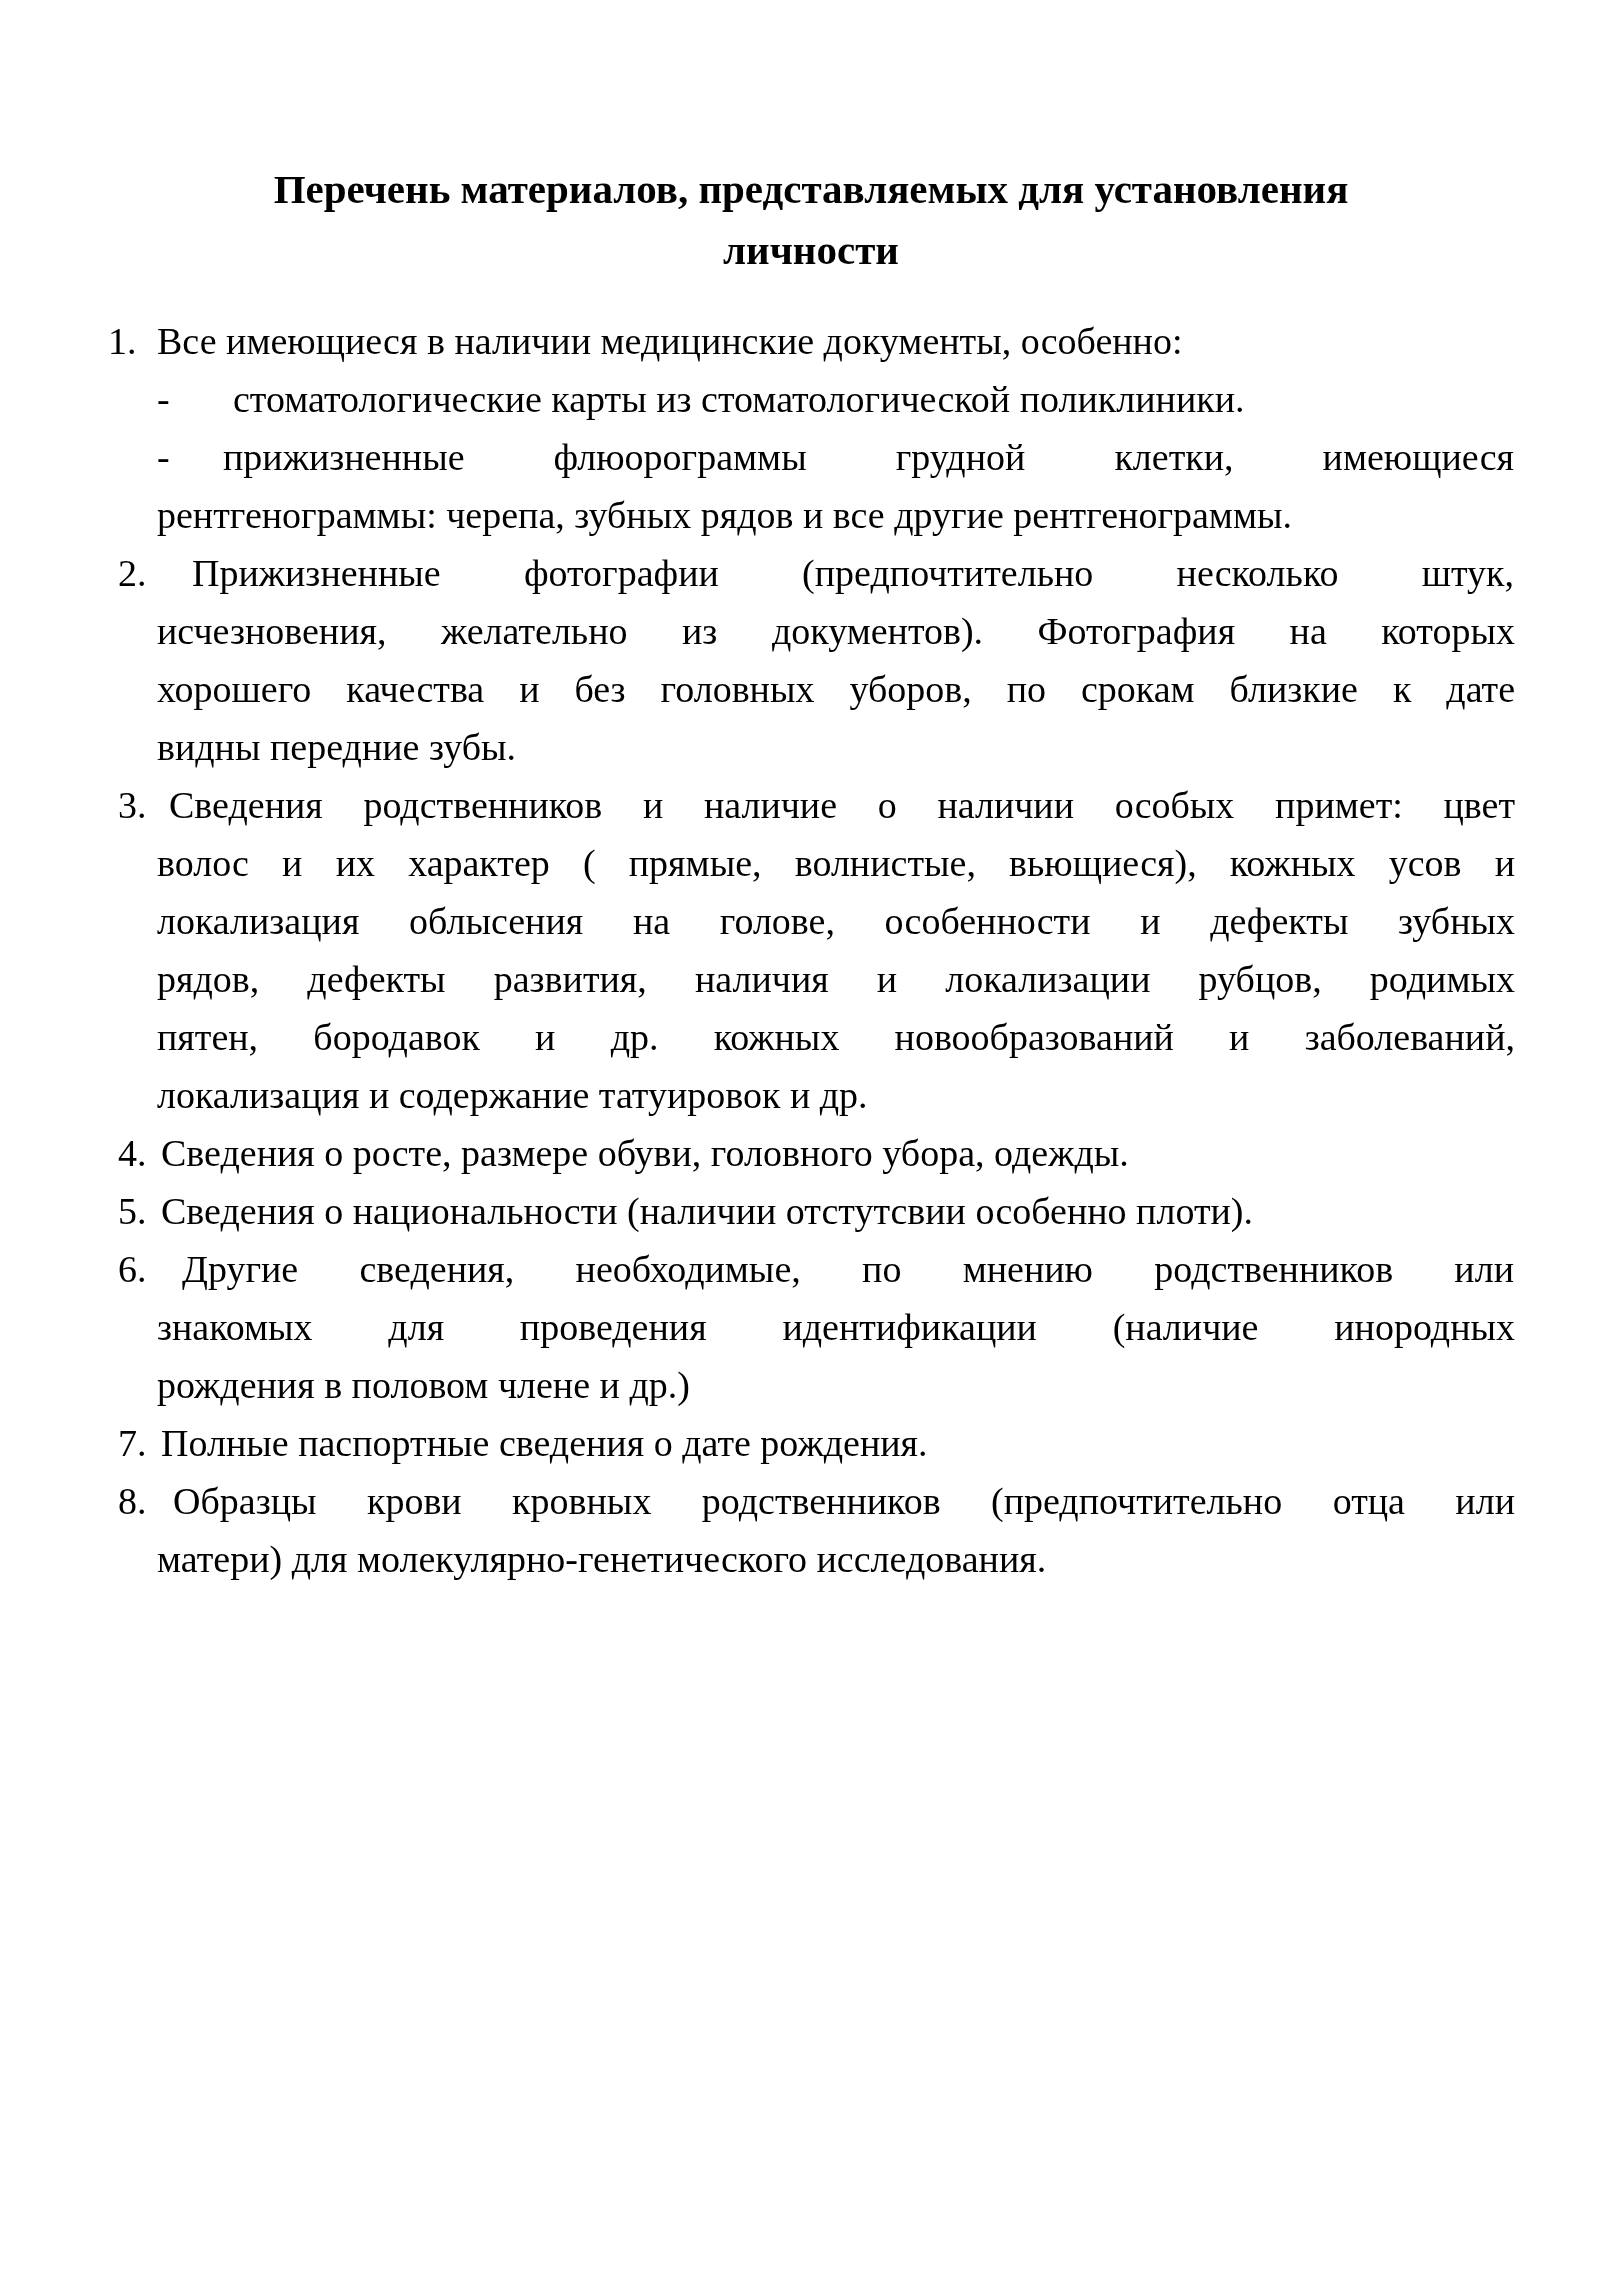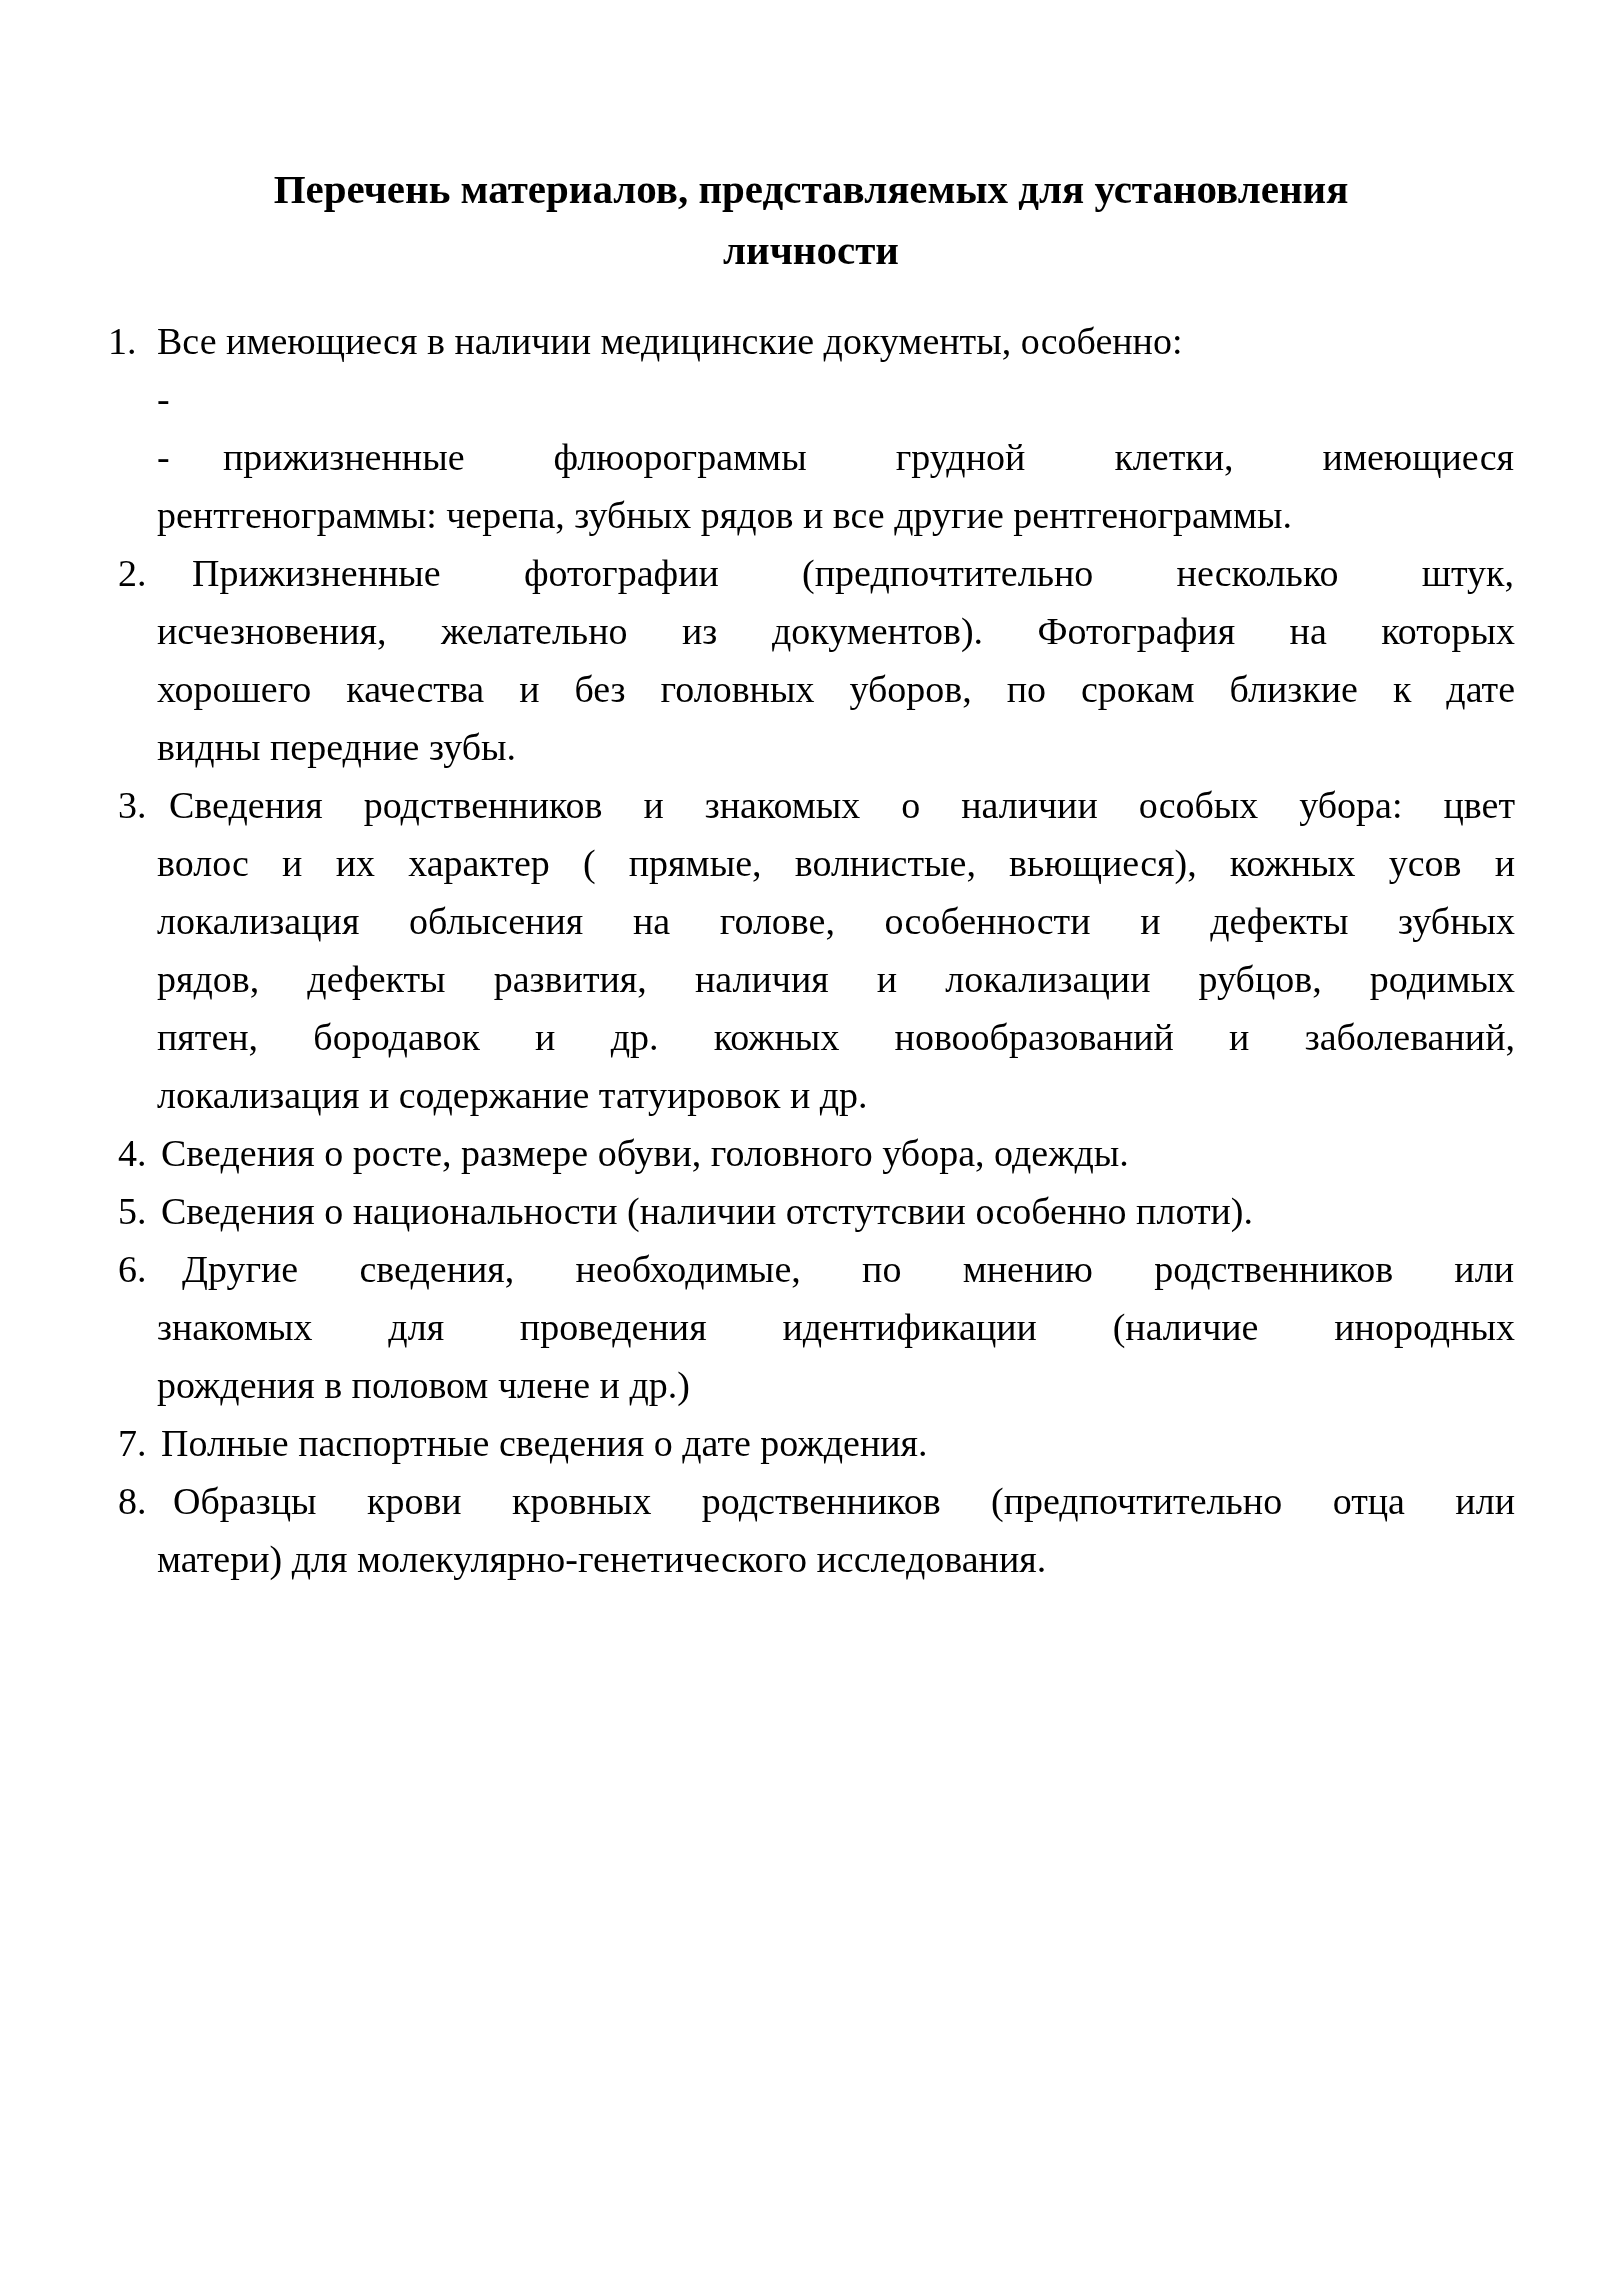--- a/index.html
+++ b/index.html
@@ -82,20 +82,21 @@
   </h1>
 
   <div class="list">
 
     <div class="row">
       <span class="num" style="left:108px">1.</span>
       <span class="line" style="left:157px">Все имеющиеся в наличии медицинские документы, особенно:</span>
     </div>
     <div class="row">
       <span class="dash">-</span>
+      <span class="line" style="left:233px">стоматологические карты из стоматологической поликлиники.</span>
     </div>
     <div class="row">
       <span class="dash">-</span>
       <span class="line just" style="left:223px; width:1291px">прижизненные флюорограммы грудной клетки, имеющиеся</span>
     </div>
     <div class="row">
       <span class="line" style="left:157px">рентгенограммы: черепа, зубных рядов и все другие рентгенограммы.</span>
     </div>
 
     <div class="row">
@@ -107,21 +108,21 @@
     </div>
     <div class="row">
       <span class="line just" style="left:157px; width:1358px">хорошего качества и без головных уборов, по срокам близкие к дате</span>
     </div>
     <div class="row">
       <span class="line" style="left:157px">видны передние зубы.</span>
     </div>
 
     <div class="row">
       <span class="num" style="left:118px">3.</span>
-      <span class="line just" style="left:169px; width:1346px">Сведения родственников и знакомых о наличии особых убора: цвет</span>
+      <span class="line just" style="left:169px; width:1346px">Сведения родственников и наличие о наличии особых примет: цвет</span>
     </div>
     <div class="row">
       <span class="line just" style="left:157px; width:1358px">волос и их характер ( прямые, волнистые, вьющиеся), кожных усов и</span>
     </div>
     <div class="row">
       <span class="line just" style="left:157px; width:1358px">локализация облысения на голове, особенности и дефекты зубных</span>
     </div>
     <div class="row">
       <span class="line just" style="left:157px; width:1358px">рядов, дефекты развития, наличия и локализации рубцов, родимых</span>
     </div>

